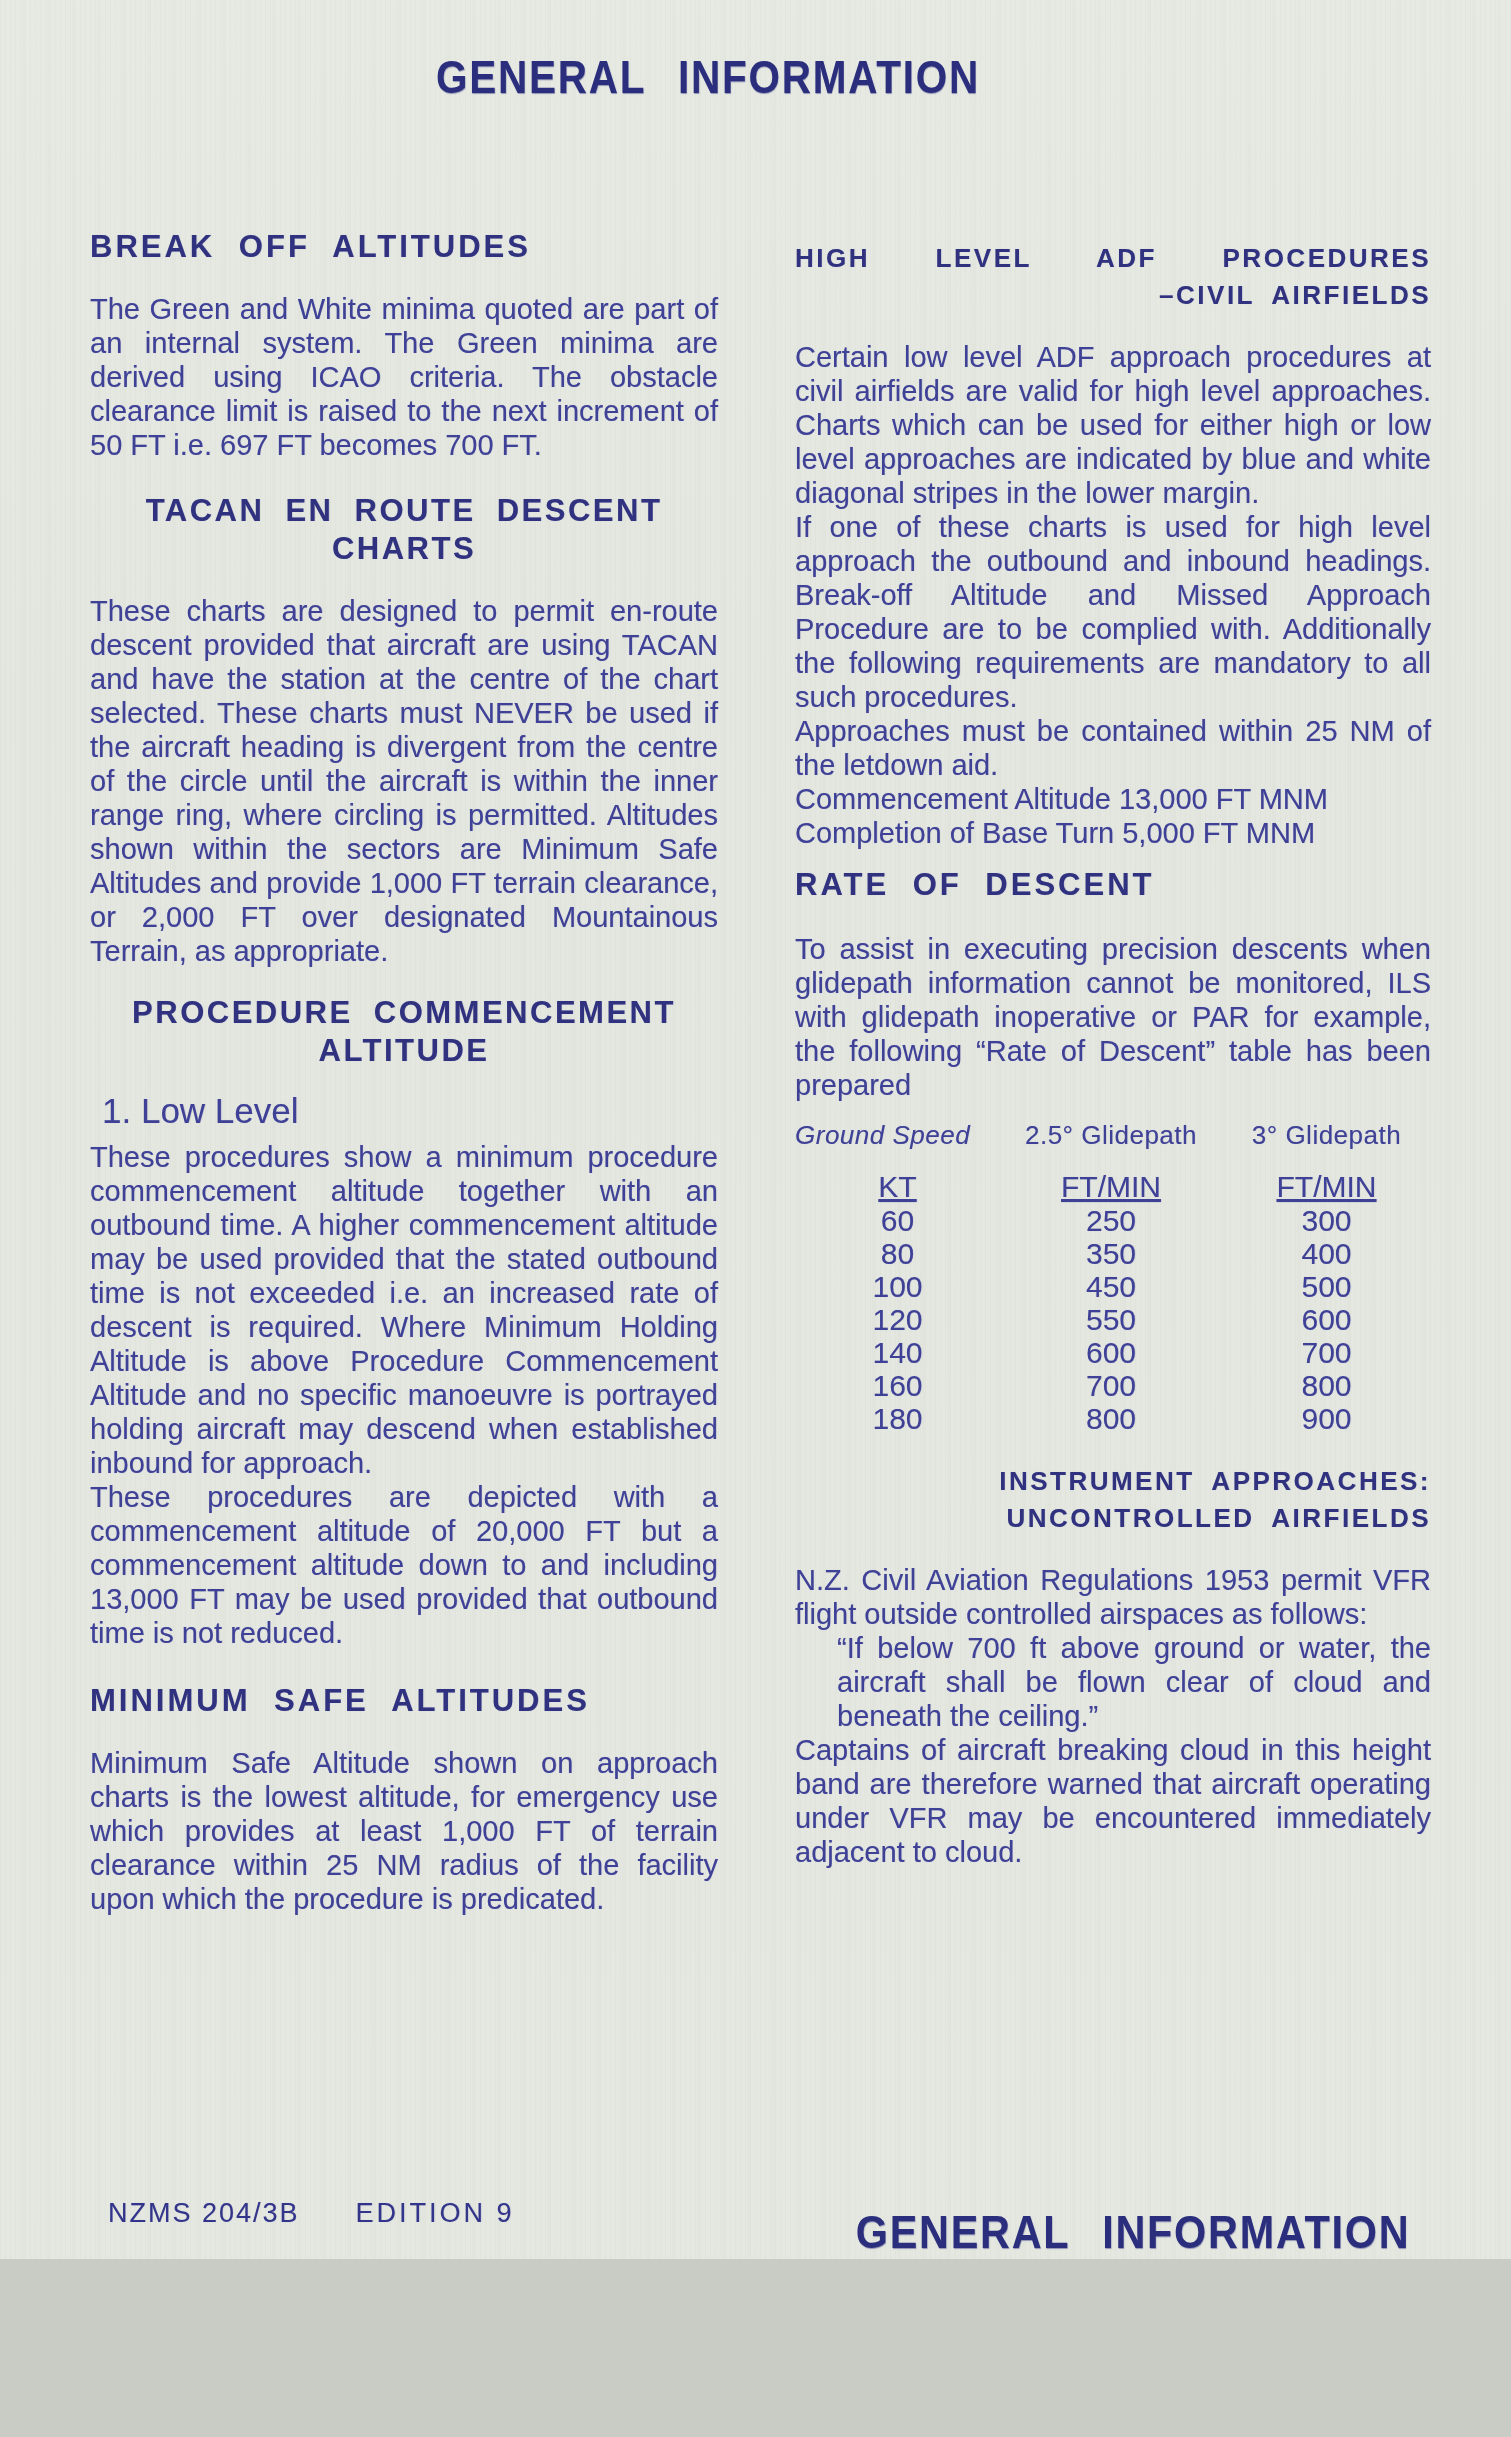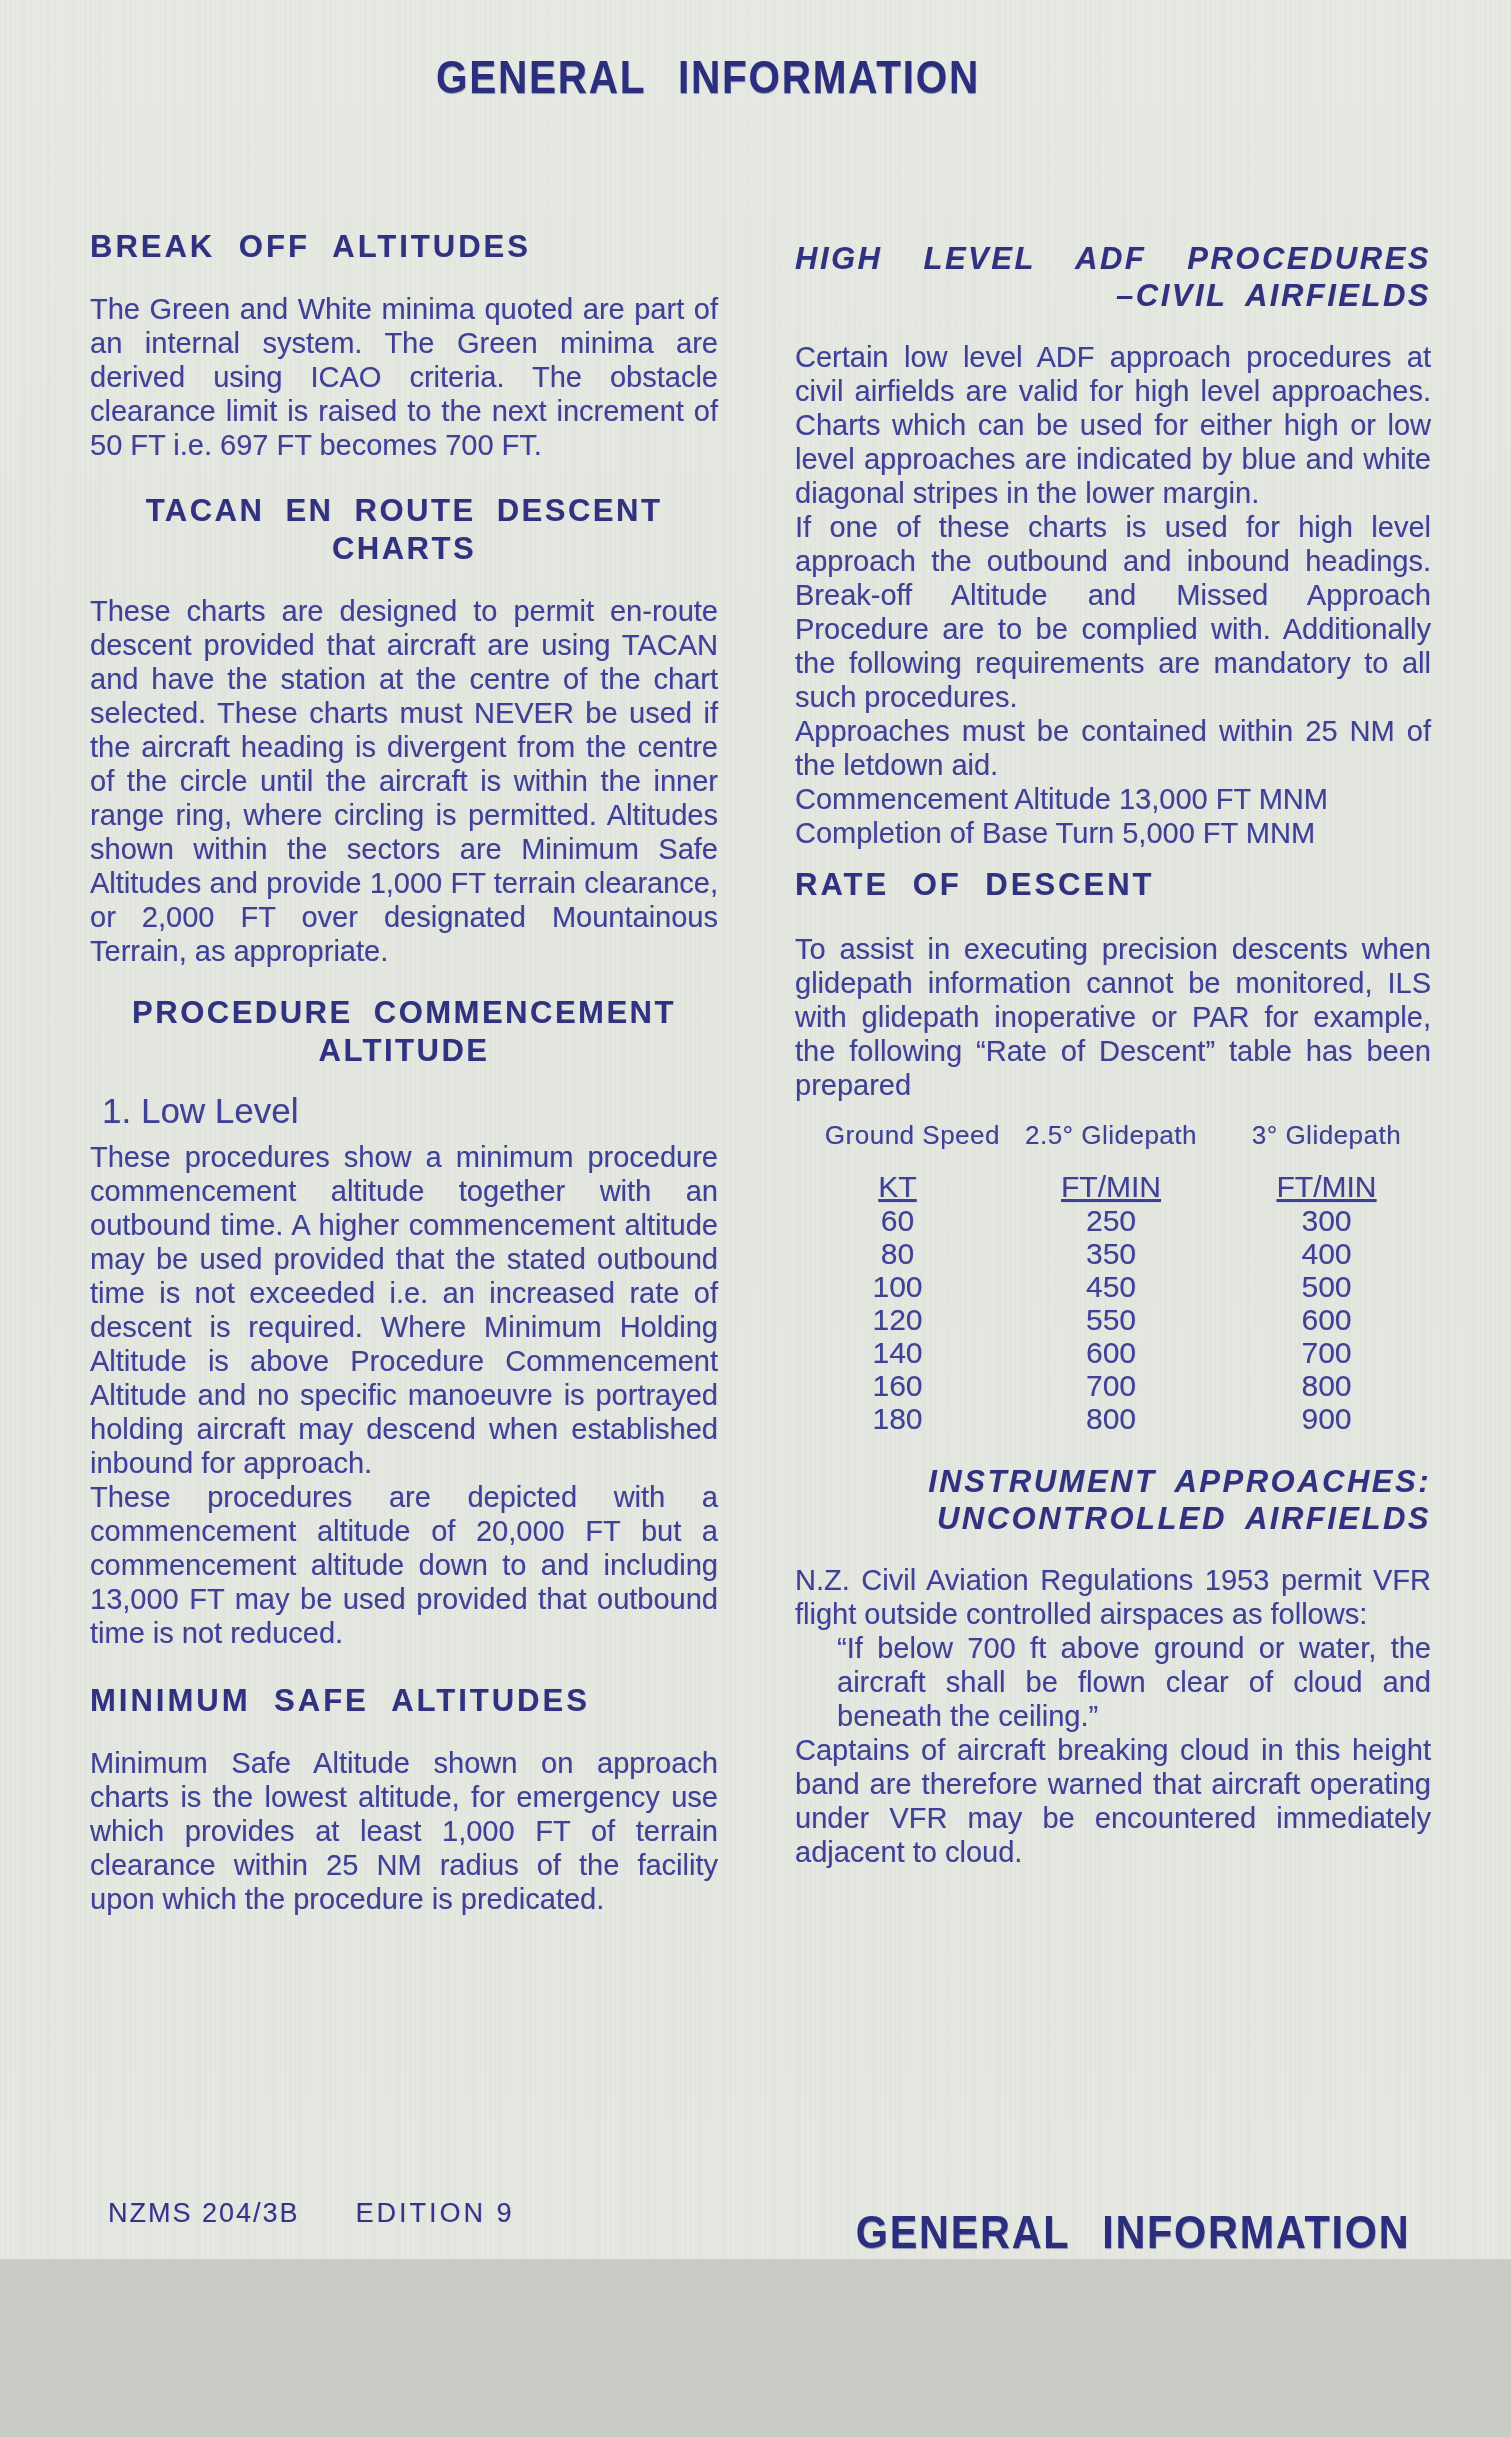--- a/index.html
+++ b/index.html
@@ -49,24 +49,23 @@
     font-size:31px; line-height:38px;
     letter-spacing:3px; word-spacing:12px;
     text-align:left;
   }
   .h-center{
     font-size:31px; line-height:38px;
     letter-spacing:2.5px; word-spacing:10px;
     text-align:center;
   }
   .h-justify-first{
-    font-size:31px; line-height:37px;
+    font-size:26px; line-height:37px;
     letter-spacing:2.5px;
     text-align:center;
-    font-style:italic;
   }
   .h-line-full{
     display:block; text-align:justify; text-align-last:justify;
   }
   .h-line-center{ display:block; text-align:right; letter-spacing:2.5px; word-spacing:8px; }
 
   
   #h-breakoff{ margin-top:6px; }
   #p-green{ margin-top:26px; }
   #h-tacan{ margin-top:30px; }
@@ -91,21 +90,21 @@
   .descent-table{
     margin-top:18px;
     border-collapse:collapse;
     width:636px;
     table-layout:fixed;
   }
   .descent-table td,.descent-table th{ padding:0; font-weight:normal; }
   .descent-table .th-row th{
     font-size:26px; line-height:30px; letter-spacing:0.5px;
   }
-  .th-gs{ text-align:right; padding-left:10px; }
+  .th-gs{ text-align:left; padding-left:10px;font-style:italic; }
   .th-c{ text-align:center; }
   .descent-table .units td{
     padding-top:20px; font-size:30px; line-height:34px; text-align:center;text-decoration:underline;
   }
   .descent-table tbody td{
     font-size:30px; line-height:33px; text-align:center;
   }
   .cell-kt{ text-align:center; }
 
   .footer-left{

